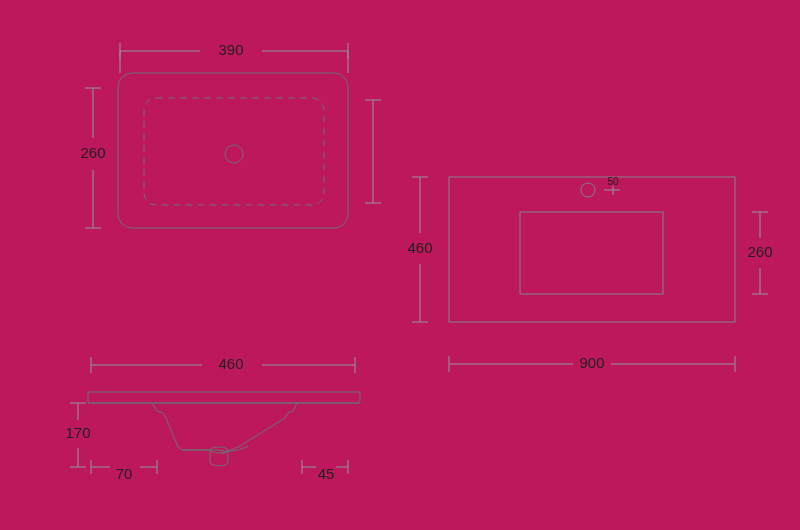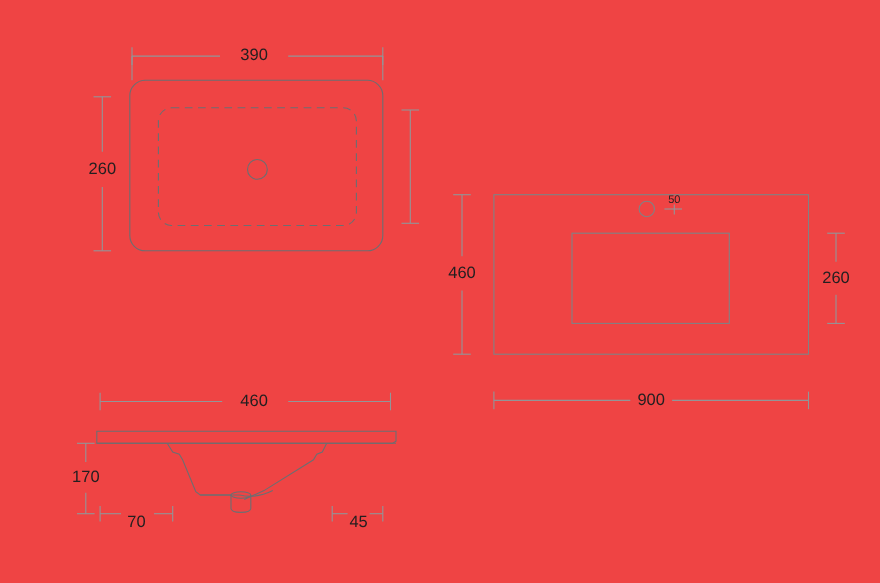--- a/index.html
+++ b/index.html
@@ -11,21 +11,21 @@
   body {
     width: 800px;
     height: 530px;
     overflow: hidden;
     font-family: "Liberation Sans", sans-serif;
   }
   #drawing-root {
     position: relative;
     width: 800px;
     height: 530px;
-    background: #ef4444;
+    background: #be185d;
     text-decoration: underline;
   }
   svg#drawing {
     display: block;
     width: 800px;
     height: 530px;
   }
   .dim-text {
     font-family: "Liberation Sans", sans-serif;
     font-size: 15px;

